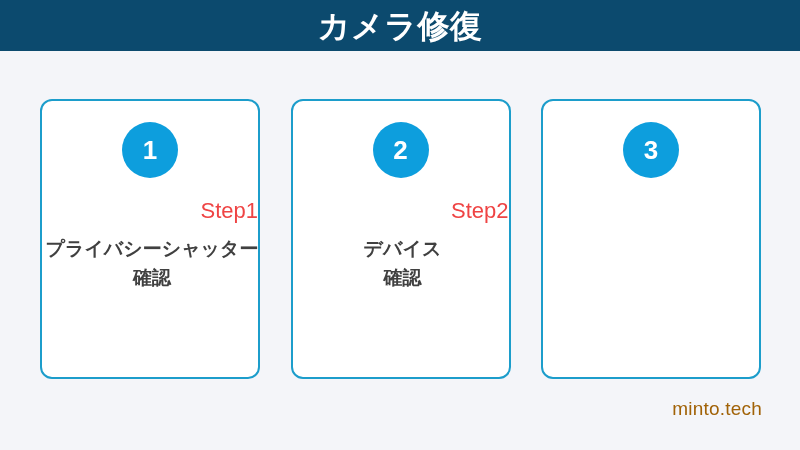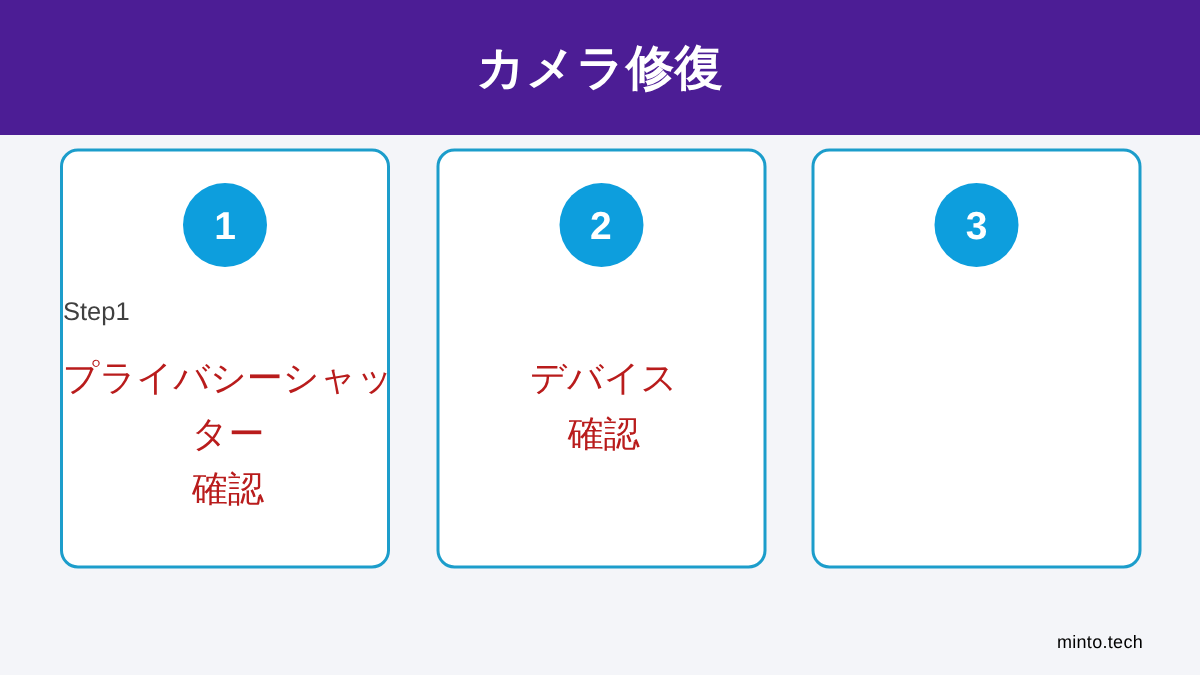--- a/index.html
+++ b/index.html
@@ -22,22 +22,22 @@
     background: #f4f5f9;
     box-sizing: border-box;
   }
 
   
   .header {
     position: absolute;
     left: 0;
     top: 0;
     width: 800px;
-    height: 90px;
-    background: #4c1d95;
+    height: 51px;
+    background: #0c4a6e;
     display: flex;
     align-items: center;
     justify-content: center;
   }
   .header-title {
     color: #ffffff;
     font-size: 32px;
     font-weight: bold;
     line-height: 1;
     letter-spacing: 0.5px;
@@ -80,45 +80,46 @@
     color: #ffffff;
     font-size: 26px;
     font-weight: bold;
     line-height: 1;
   }
   .card-title {
     position: absolute;
     left: 0;
     top: 97px;
     width: 100%;
-    text-align: left;
-    font-size: 17px;
-    color: #404040;
+    text-align: right;
+    font-size: 22px;
+    color: #ef4444;
     line-height: 1.15;
     white-space: nowrap;
   }
   .card-desc {
     position: absolute;
     left: -2px;
     top: 133px;
     width: 224px;
     text-align: center;
-    font-size: 24px;
-    color: #b91c1c;
+    font-size: 19px;
+    color: #404040;
     line-height: 1.55;
     white-space: pre-line;
+    font-weight: bold;
   }
 
   
   .watermark {
     position: absolute;
     right: 38px;
-    bottom: 16px;
-    font-size: 12px;
-    color: #000000;
+    bottom: 32px;
+    font-size: 19px;
+    color: #a16207;
     line-height: 1;
     letter-spacing: 0.2px;
   }
 </style>
 </head>
 <body>
 
 <div class="slide">
 
   <div class="header">
@@ -133,20 +134,21 @@
       </div>
       <div class="card-title">Step1</div>
       <div class="card-desc">プライバシーシャッター
 確認</div>
     </div>
 
     <div class="card">
       <div class="badge">
         <span class="badge-number">2</span>
       </div>
+      <div class="card-title">Step2</div>
       <div class="card-desc">デバイス
 確認</div>
     </div>
 
     <div class="card">
       <div class="badge">
         <span class="badge-number">3</span>
       </div>
     </div>
 

